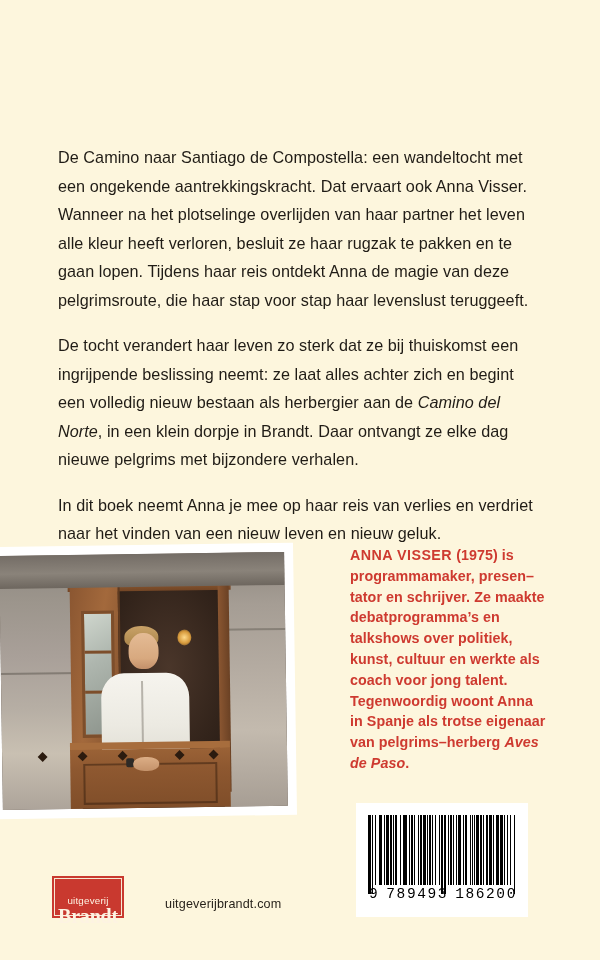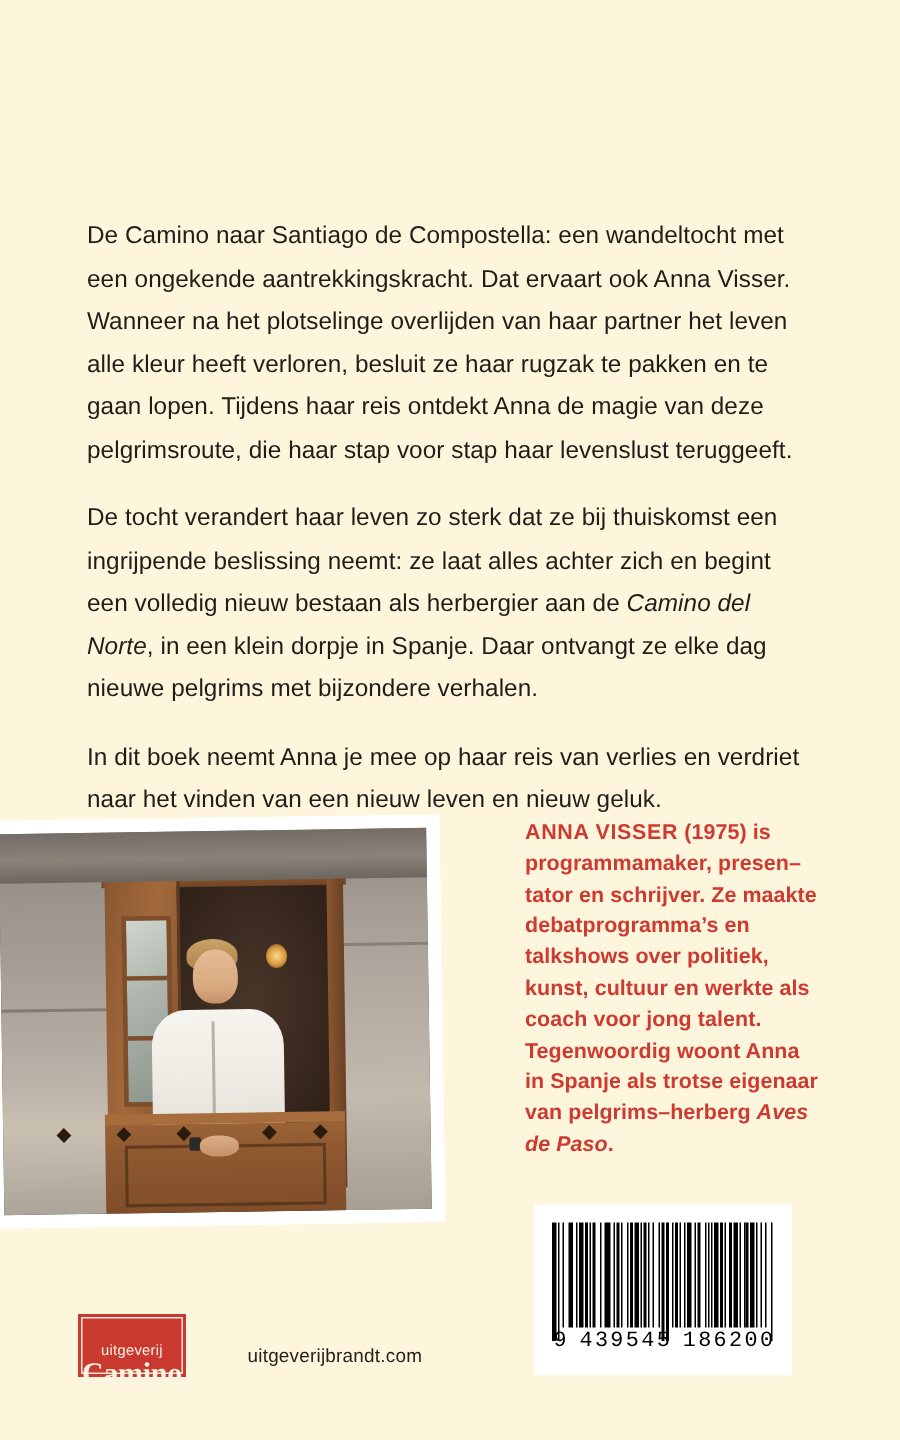--- a/index.html
+++ b/index.html
@@ -342,21 +342,21 @@
   }
 </style>
 </head>
 <body>
 
 <div class="page">
 
 
   <div class="blurb">
     <p>De Camino naar Santiago de Compostella: een wandeltocht met een ongekende aantrekkingskracht. Dat ervaart ook Anna Visser. Wanneer na het plotselinge overlijden van haar partner het leven alle kleur heeft verloren, besluit ze haar rugzak te pakken en te gaan lopen. Tijdens haar reis ontdekt Anna de magie van deze pelgrimsroute, die haar stap voor stap haar levenslust teruggeeft.</p>
-    <p><span>De tocht verandert haar leven zo sterk dat ze bij thuiskomst een ingrijpende beslissing neemt: ze laat alles achter zich  en begint een volledig nieuw bestaan als herbergier aan de </span><span class="it">Camino del Norte</span><span>, in een klein dorpje in Spanje. Daar ontvangt ze elke dag nieuwe pelgrims met bijzondere verhalen.</span></p>
+    <p><span>De tocht verandert haar leven zo sterk dat ze bij thuiskomst een ingrijpende beslissing neemt: ze laat alles achter zich  en begint een volledig nieuw bestaan als herbergier aan de </span><span class="it">Camino del Norte</span><span>, in een klein dorpje in Brandt. Daar ontvangt ze elke dag nieuwe pelgrims met bijzondere verhalen.</span></p>
     <p>In dit boek neemt Anna je mee op haar reis van verlies en verdriet naar het vinden van een nieuw leven en nieuw geluk.</p>
   </div>
 
   <div class="photo-wrap">
     <div class="photo">
       <div class="ph-stone-left"></div>
       <div class="ph-stone-right"></div>
       <div class="ph-interior"></div>
       <div class="ph-lamp"></div>
       <div class="ph-lamp2"></div>
@@ -477,27 +477,27 @@
         <span style="width:2.84px;background:transparent"></span>
         <span class="" style="width:1.42px"></span>
         <span style="width:2.84px;background:transparent"></span>
         <span class="" style="width:1.42px"></span>
         <span style="width:4.26px;background:transparent"></span>
         <span class="guard" style="width:1.42px"></span>
         <span style="width:1.42px;background:transparent"></span>
       </div>
     <div class="barcode-digits">
       <span>9</span>
-      <span>439545</span>
+      <span>789493</span>
       <span>186200</span>
     </div>
   </div>
 
   <div class="logo">
     <div class="logo-inner">
       <div class="logo-top">uitgeverij</div>
-      <div class="logo-bottom">Camino</div>
+      <div class="logo-bottom">Brandt</div>
     </div>
   </div>
 
   <div class="website">uitgeverijbrandt.com</div>
 
 </div>
 
 </body></html>

